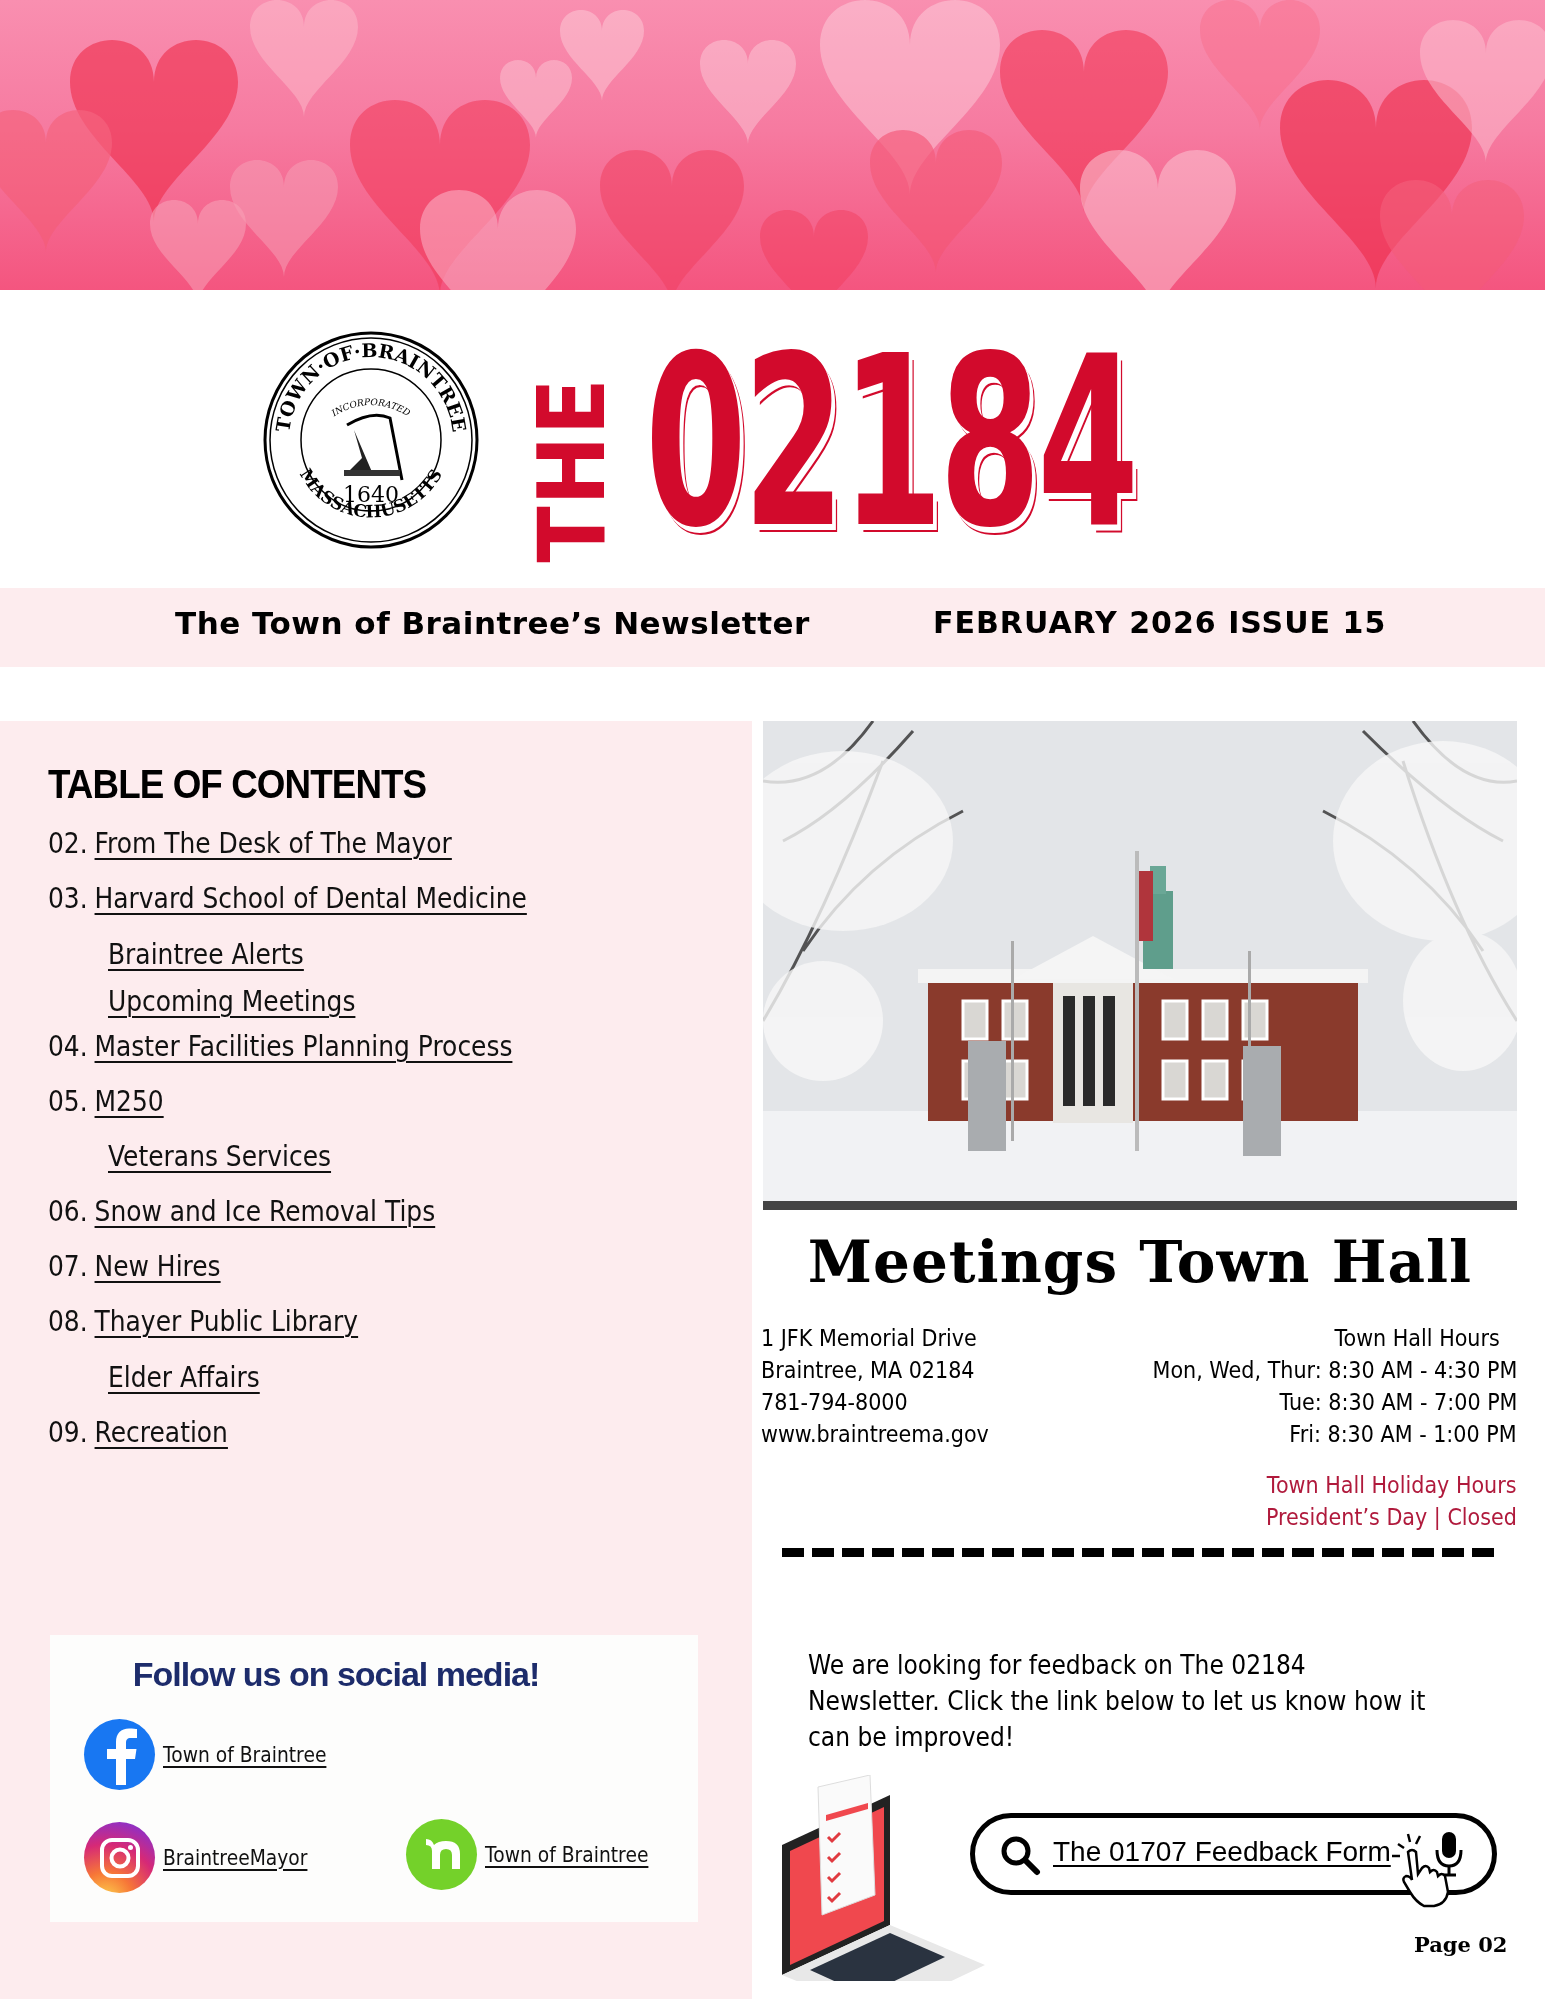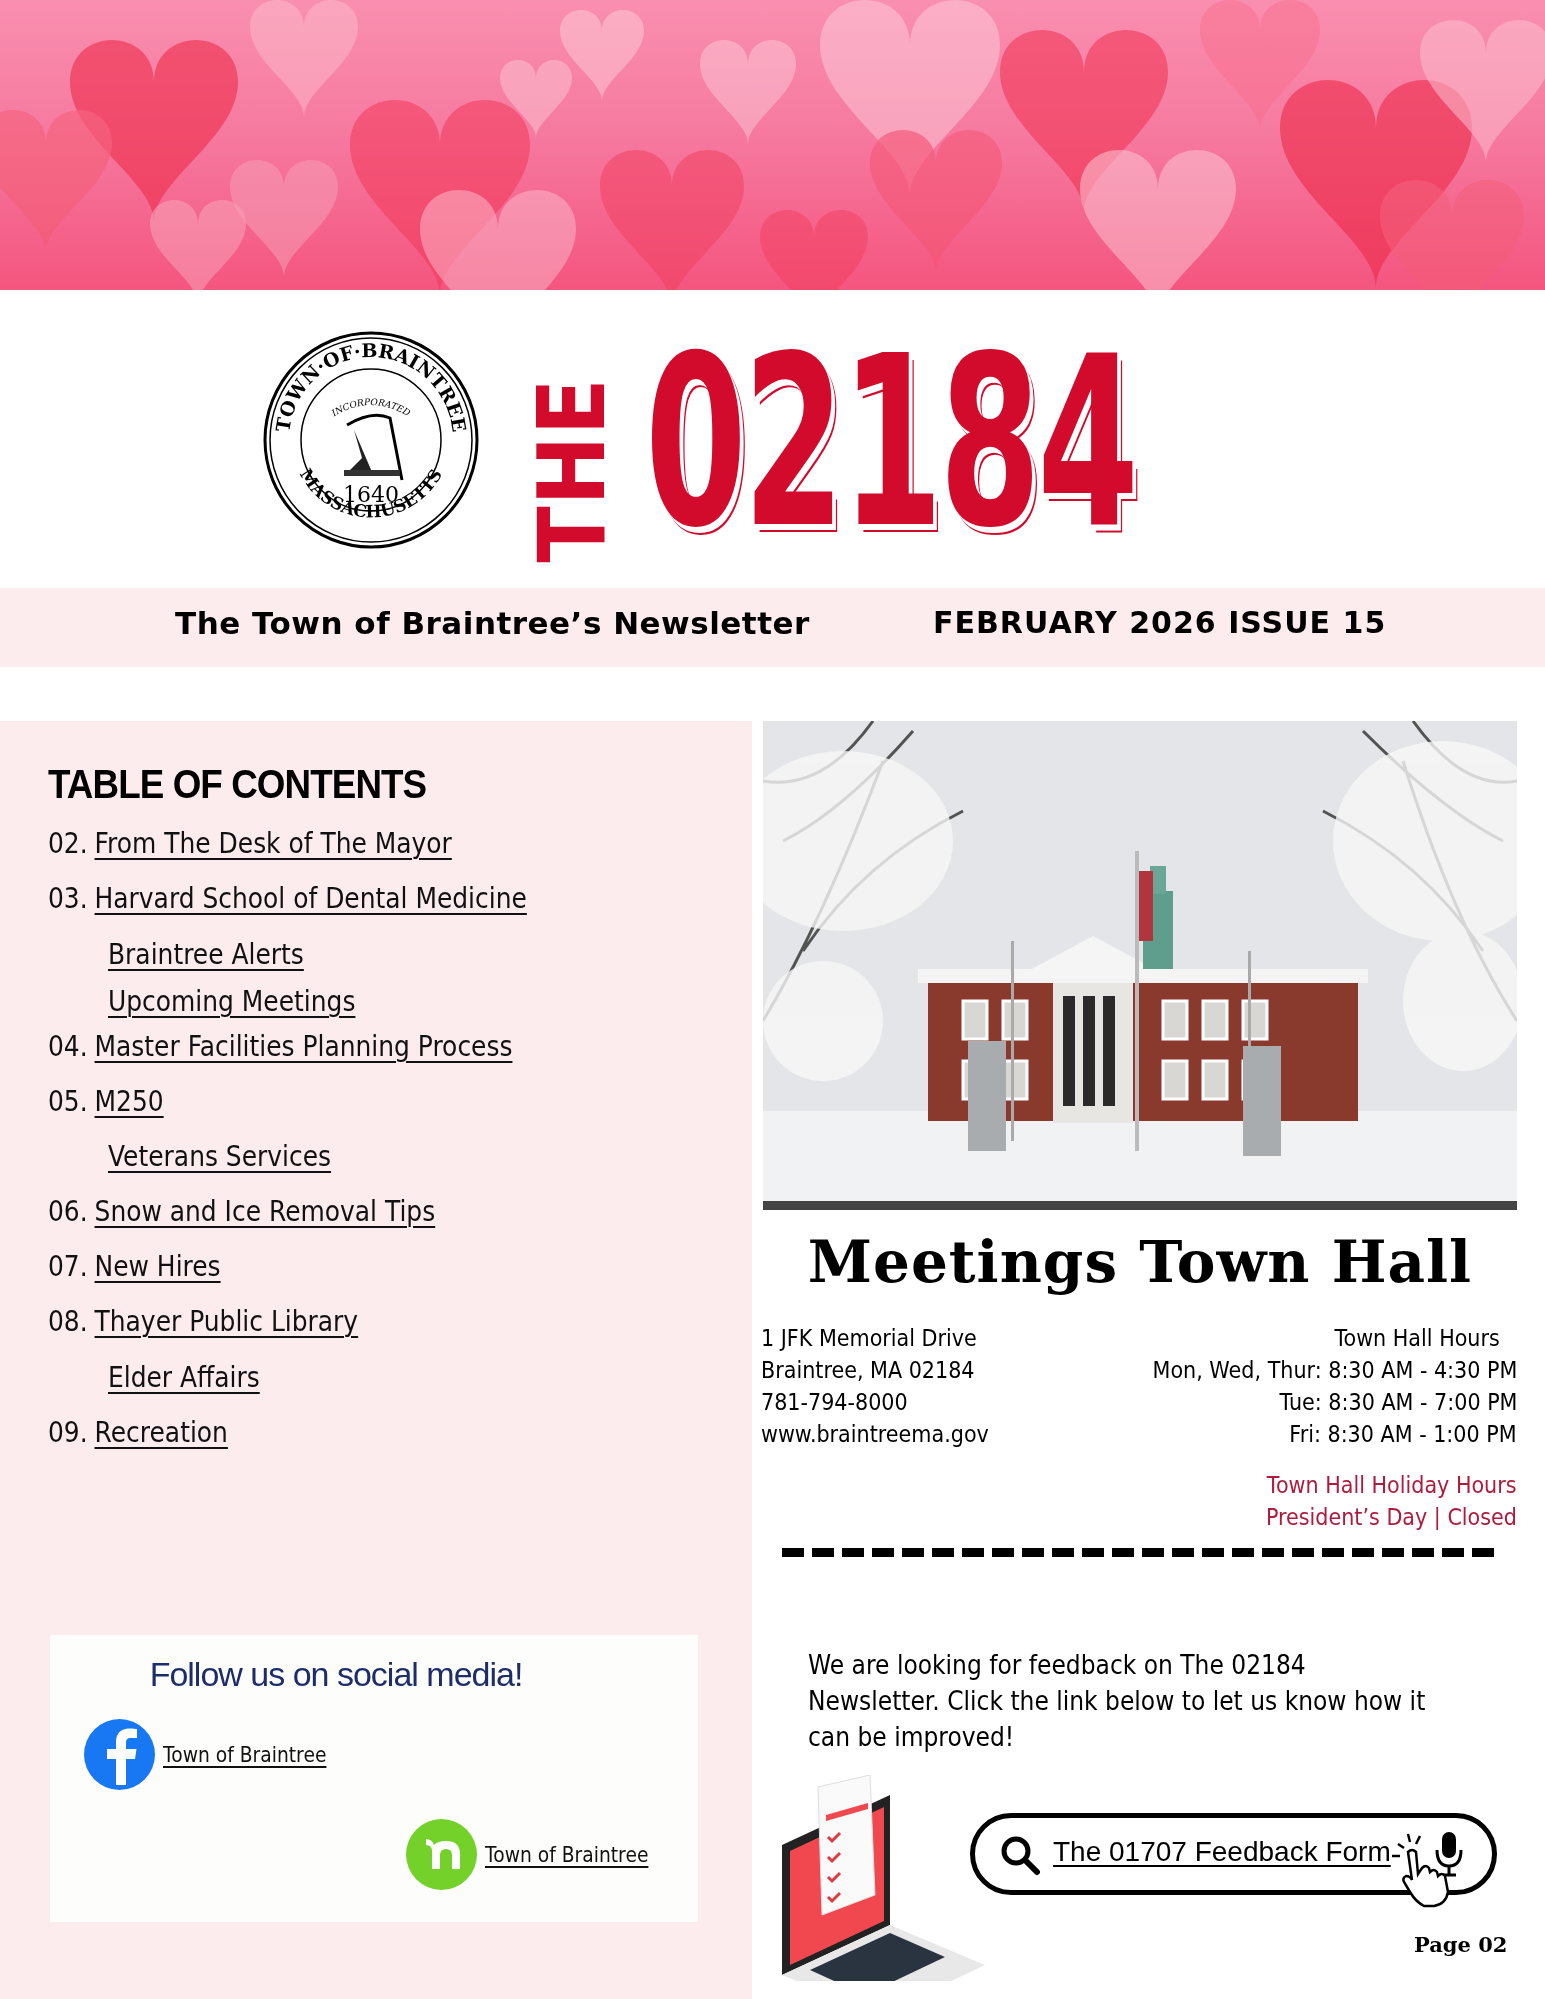--- a/index.html
+++ b/index.html
@@ -71,21 +71,21 @@
   .toc-item .num { display: inline-block; margin-right: 8px; }
   .toc-item .lnk { text-decoration: underline; text-underline-offset: 5px; text-decoration-thickness: 2px; cursor: pointer; }
   .toc-item.sub { left: 108px; }
 
   
   #social-box {
     left: 50px; top: 1635px; width: 648px; height: 287px; background: #fdfdfc;
   }
   #social-title {
     left: 0; top: 20px; width: 572px; text-align: center;
-    font-family: "Liberation Sans", sans-serif; font-weight: normal;
+    font-family: "Liberation Sans", sans-serif; font-weight: bold;
     font-size: 34px; color: #1d2c6b; letter-spacing: -1px;
   }
   .soc {
     position: absolute; display: flex; align-items: center; gap: 8px;
   }
   .soc .ic { width: 71px; height: 71px; border-radius: 50%; display:flex; align-items:center; justify-content:center; flex: none; }
   .soc .lbl {
     font-family: "DejaVu Sans", sans-serif; font-size: 22px; text-decoration: underline;
     text-underline-offset: 4px; color: #111; transform: scaleX(0.85); transform-origin: left center;
     white-space: nowrap; cursor: pointer;
@@ -251,20 +251,30 @@
   <div class="soc" style="left:34px; top:84px;">
     <span class="ic" style="background:#1877f2">
       <svg width="40" height="60" viewBox="0 0 40 60">
           <path d="M26 60V34h9l1.5-10H26v-6c0-3 1-5 5-5h6V4c-1 0-4-.5-8-.5-8 0-13 5-13 13.5V24H7v10h9v26z" fill="#fff"></path>
         </svg>
     </span>
     <span class="lbl">Town of Braintree</span>
   </div>
 
 
+  <div class="soc" style="left:34px; top:187px;">
+    <span class="ic" style="background:radial-gradient(circle at 30% 110%, #fdd74e 0%, #f77737 30%, #d62976 60%, #962fbf 85%, #4f5bd5 100%)">
+      <svg width="44" height="44" viewBox="0 0 44 44">
+          <rect x="4" y="4" width="36" height="36" rx="10" fill="none" stroke="#fff" stroke-width="4"></rect>
+          <circle cx="22" cy="22" r="8.5" fill="none" stroke="#fff" stroke-width="4"></circle>
+          <circle cx="32.5" cy="11.5" r="2.5" fill="#fff"></circle>
+        </svg>
+    </span>
+    <span class="lbl">BraintreeMayor</span>
+  </div>
 
   <div class="soc" style="left:356px; top:184px;">
     <span class="ic" style="background:#74d12a">
       <svg width="40" height="40" viewBox="0 0 40 40">
           <path d="M4 10 Q10 10 10 16 L10 34 L18 34 L18 20 Q18 14 24 14 Q30 14 30 20 L30 34 L38 34 L38 19 Q38 6 24 6 Q16 6 12 10 Q10 4 4 4 Z" fill="#fff"></path>
         </svg>
     </span>
     <span class="lbl">Town of Braintree</span>
   </div>
 </div>

